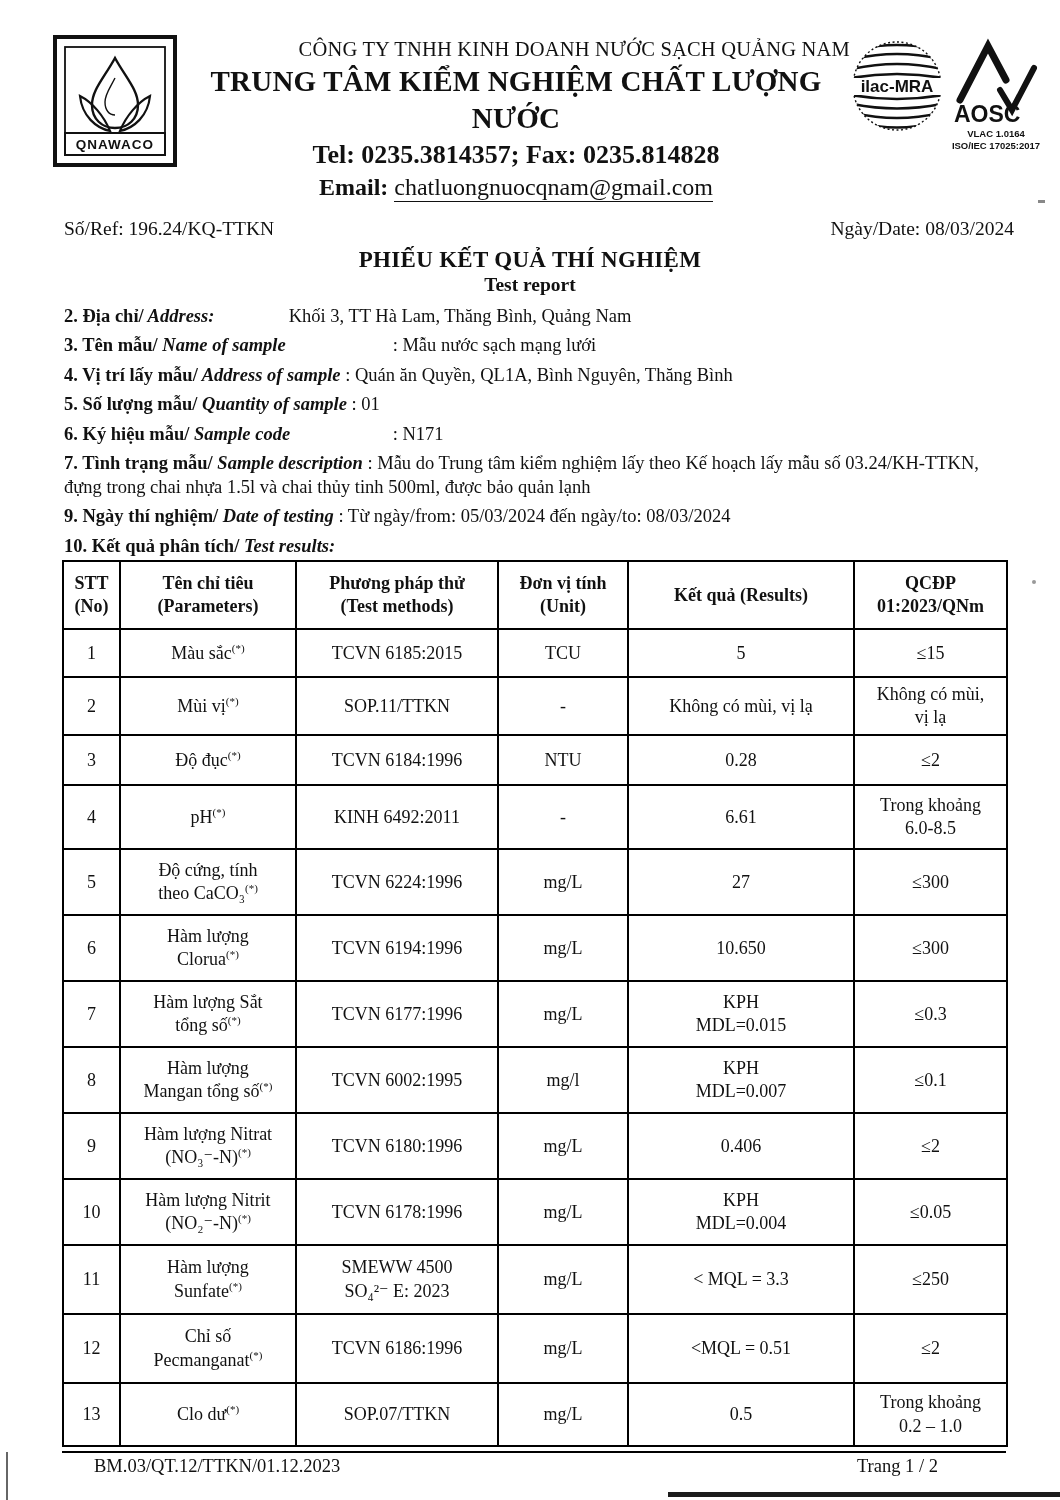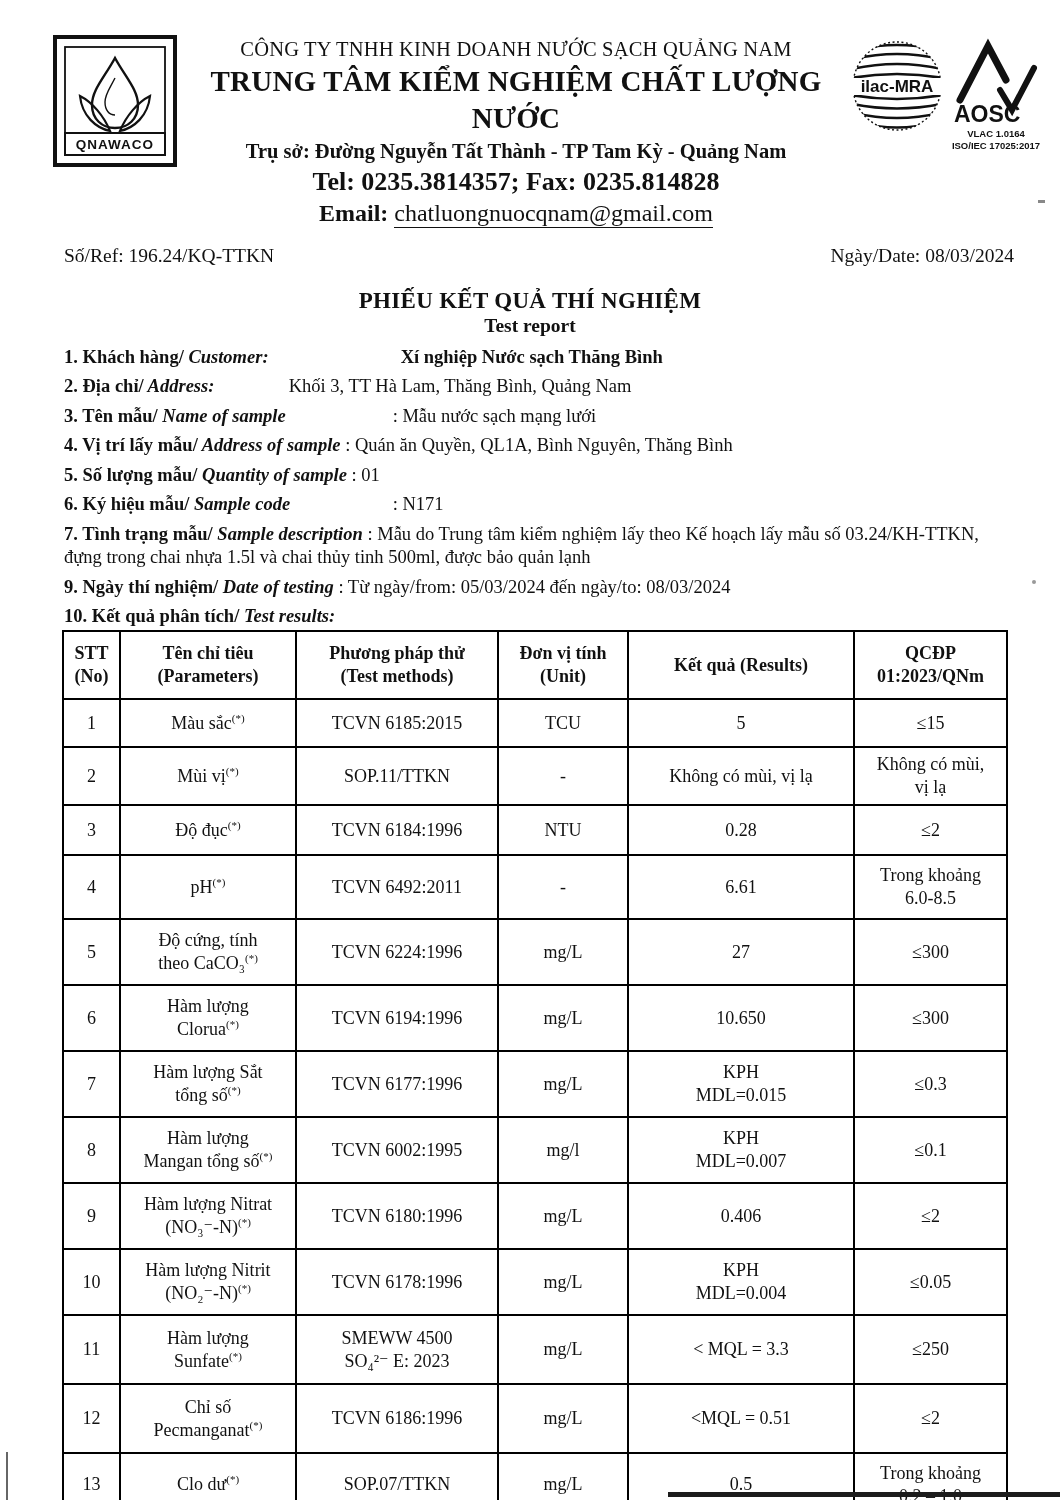--- a/index.html
+++ b/index.html
@@ -6,30 +6,30 @@
   .page {
     position:relative; width:1060px; height:1500px; margin:0 auto;
     background:#ffffff; color:#111;
     font-family:"Liberation Serif","DejaVu Serif",serif;
     overflow:hidden;
   }
   
   .header { display:flex; align-items:flex-start; padding:34px 14px 0 52px; }
   .logo-left { width:130px; flex:0 0 130px; }
   .header-center { flex:1; text-align:center; line-height:1.3; padding-top:2px; }
-  .h-line1 { font-size:20.5px; letter-spacing:0.2px; }
+  .h-line1 { font-size:20.5px; letter-spacing:0.2px;text-align:right; }
   .h-line2 { font-size:29px; font-weight:bold; letter-spacing:0.2px; }
   .h-line3 { font-size:20.5px; font-weight:bold; }
   .h-line4 { font-size:26px; font-weight:bold; }
   .h-line5 { font-size:24px; font-weight:bold; }
   .email-addr { font-weight:normal; border-bottom:1.5px solid #111; padding-bottom:1px; }
   .certs { flex:0 0 196px; display:flex; gap:6px; align-items:flex-start; padding-top:4px; }
   
   .meta-row { display:flex; justify-content:space-between; padding:15px 46px 0 64px; font-size:19.5px; }
-  .title { text-align:center; font-weight:bold; font-size:23px; margin-top:21px; letter-spacing:0.3px; }
+  .title { text-align:center; font-weight:bold; font-size:23px; margin-top:7px; letter-spacing:0.3px; }
   .subtitle { text-align:center; font-weight:bold; font-size:19.5px; margin-top:1px; }
   
   .info { padding:9px 42px 0 64px; font-size:18.5px; }
   .info-item { margin-bottom:6px; line-height:1.27; }
   .info-label { display:inline-block; }
   .label-vi { font-weight:bold; }
   .label-en { font-weight:bold; font-style:italic; }
   .info-value { font-weight:normal; }
   .item-1 .info-label { min-width:332px; }
   .item-1 .info-value { font-weight:bold; }
@@ -90,21 +90,20 @@
         <path d="M58,97 C44,94 30,82 28,62 C40,68 52,82 58,97 Z" fill="none" stroke="#111" stroke-width="2.2"></path>
         <path d="M68,97 C82,94 96,82 98,62 C86,68 74,82 68,97 Z" fill="none" stroke="#111" stroke-width="2.2"></path>
         <rect x="13" y="99" width="100" height="22" fill="#fff" stroke="#111" stroke-width="2"></rect>
         <text x="63" y="115" text-anchor="middle" font-size="13.5" font-weight="bold" fill="#111" letter-spacing="1">QNAWACO</text>
       </svg>
     </div>
 
     <div class="header-center">
       <div class="h-line1">CÔNG TY TNHH KINH DOANH NƯỚC SẠCH QUẢNG NAM</div>
       <div class="h-line2">TRUNG TÂM KIỂM NGHIỆM CHẤT LƯỢNG NƯỚC</div>
-      <div class="h-line3">Trụ sở: Đường Nguyễn Tất Thành - TP Tam Kỳ -  Quảng Nam</div>
       <div class="h-line4">Tel: 0235.3814357; Fax: 0235.814828</div>
       <div class="h-line5"><span>Email: </span><span class="email-addr">chatluongnuocqnam@gmail.com</span></div>
     </div>
 
     <div class="certs">
       <svg width="94" height="96" viewBox="0 0 94 94">
         <defs>
             <clipPath id="cc">
               <circle cx="47" cy="47" r="44"></circle>
             </clipPath>
@@ -135,21 +134,20 @@
 
   <div class="meta-row">
     <span>Số/Ref: 196.24/KQ-TTKN</span>
     <span>Ngày/Date: 08/03/2024</span>
   </div>
 
   <div class="title">PHIẾU KẾT QUẢ THÍ NGHIỆM</div>
   <div class="subtitle">Test report</div>
 
   <div class="info">
-      <div class="info-item item-1"><span class="info-label"><span class="label-vi">1. Khách hàng/</span><span class="label-en"> Customer:</span></span> <span class="info-value">Xí nghiệp Nước sạch Thăng Bình</span></div>
       <div class="info-item item-2"><span class="info-label"><span class="label-vi">2. Địa chỉ/</span><span class="label-en"> Address:</span></span> <span class="info-value">Khối 3, TT Hà Lam, Thăng Bình, Quảng Nam</span></div>
       <div class="info-item item-3"><span class="info-label"><span class="label-vi">3. Tên mẫu/</span><span class="label-en"> Name of sample</span></span> <span class="info-value">: Mẫu nước sạch mạng lưới</span></div>
       <div class="info-item item-4"><span class="info-label"><span class="label-vi">4. Vị trí lấy mẫu/</span><span class="label-en"> Address of sample </span></span> <span class="info-value">: Quán ăn Quyền, QL1A, Bình Nguyên, Thăng Bình</span></div>
       <div class="info-item item-5"><span class="info-label"><span class="label-vi">5. Số lượng mẫu/</span><span class="label-en"> Quantity of sample</span></span> <span class="info-value">: 01</span></div>
       <div class="info-item item-6"><span class="info-label"><span class="label-vi">6. Ký hiệu mẫu/</span><span class="label-en"> Sample code</span></span> <span class="info-value">: N171</span></div>
       <div class="info-item item-7"><span class="info-label"><span class="label-vi">7. Tình trạng mẫu/</span><span class="label-en"> Sample description </span></span> <span class="info-value">: Mẫu do Trung tâm kiểm nghiệm lấy theo Kế hoạch lấy mẫu số 03.24/KH-TTKN, đựng trong chai nhựa 1.5l và chai thủy tinh 500ml, được bảo quản lạnh</span></div>
       <div class="info-item item-9"><span class="info-label"><span class="label-vi">9. Ngày thí nghiệm/</span><span class="label-en"> Date of testing </span></span> <span class="info-value">: Từ ngày/from: 05/03/2024  đến ngày/to: 08/03/2024</span></div>
       <div class="info-item item-10"><span class="info-label"><span class="label-vi">10. Kết quả phân tích/</span><span class="label-en"> Test results:</span></span> <span class="info-value"></span></div>
     </div>
 
@@ -199,21 +197,21 @@
           <td><span>3</span></td>
           <td><span>Độ đục</span><sup class="mark">(*)</sup></td>
           <td><span>TCVN 6184:1996</span></td>
           <td><span>NTU</span></td>
           <td><span>0.28</span></td>
           <td><span>≤2</span></td>
         </tr>
         <tr>
           <td><span>4</span></td>
           <td><span>pH</span><sup class="mark">(*)</sup></td>
-          <td><span>TCVN 6492:2011</span></td>
+          <td><span>KINH 6492:2011</span></td>
           <td><span>-</span></td>
           <td><span>6.61</span></td>
           <td><span>Trong khoảng
 6.0-8.5</span></td>
         </tr>
         <tr>
           <td><span>5</span></td>
           <td><span>Độ cứng, tính
 theo CaCO₃</span><sup class="mark">(*)</sup></td>
           <td><span>TCVN 6224:1996</span></td>

